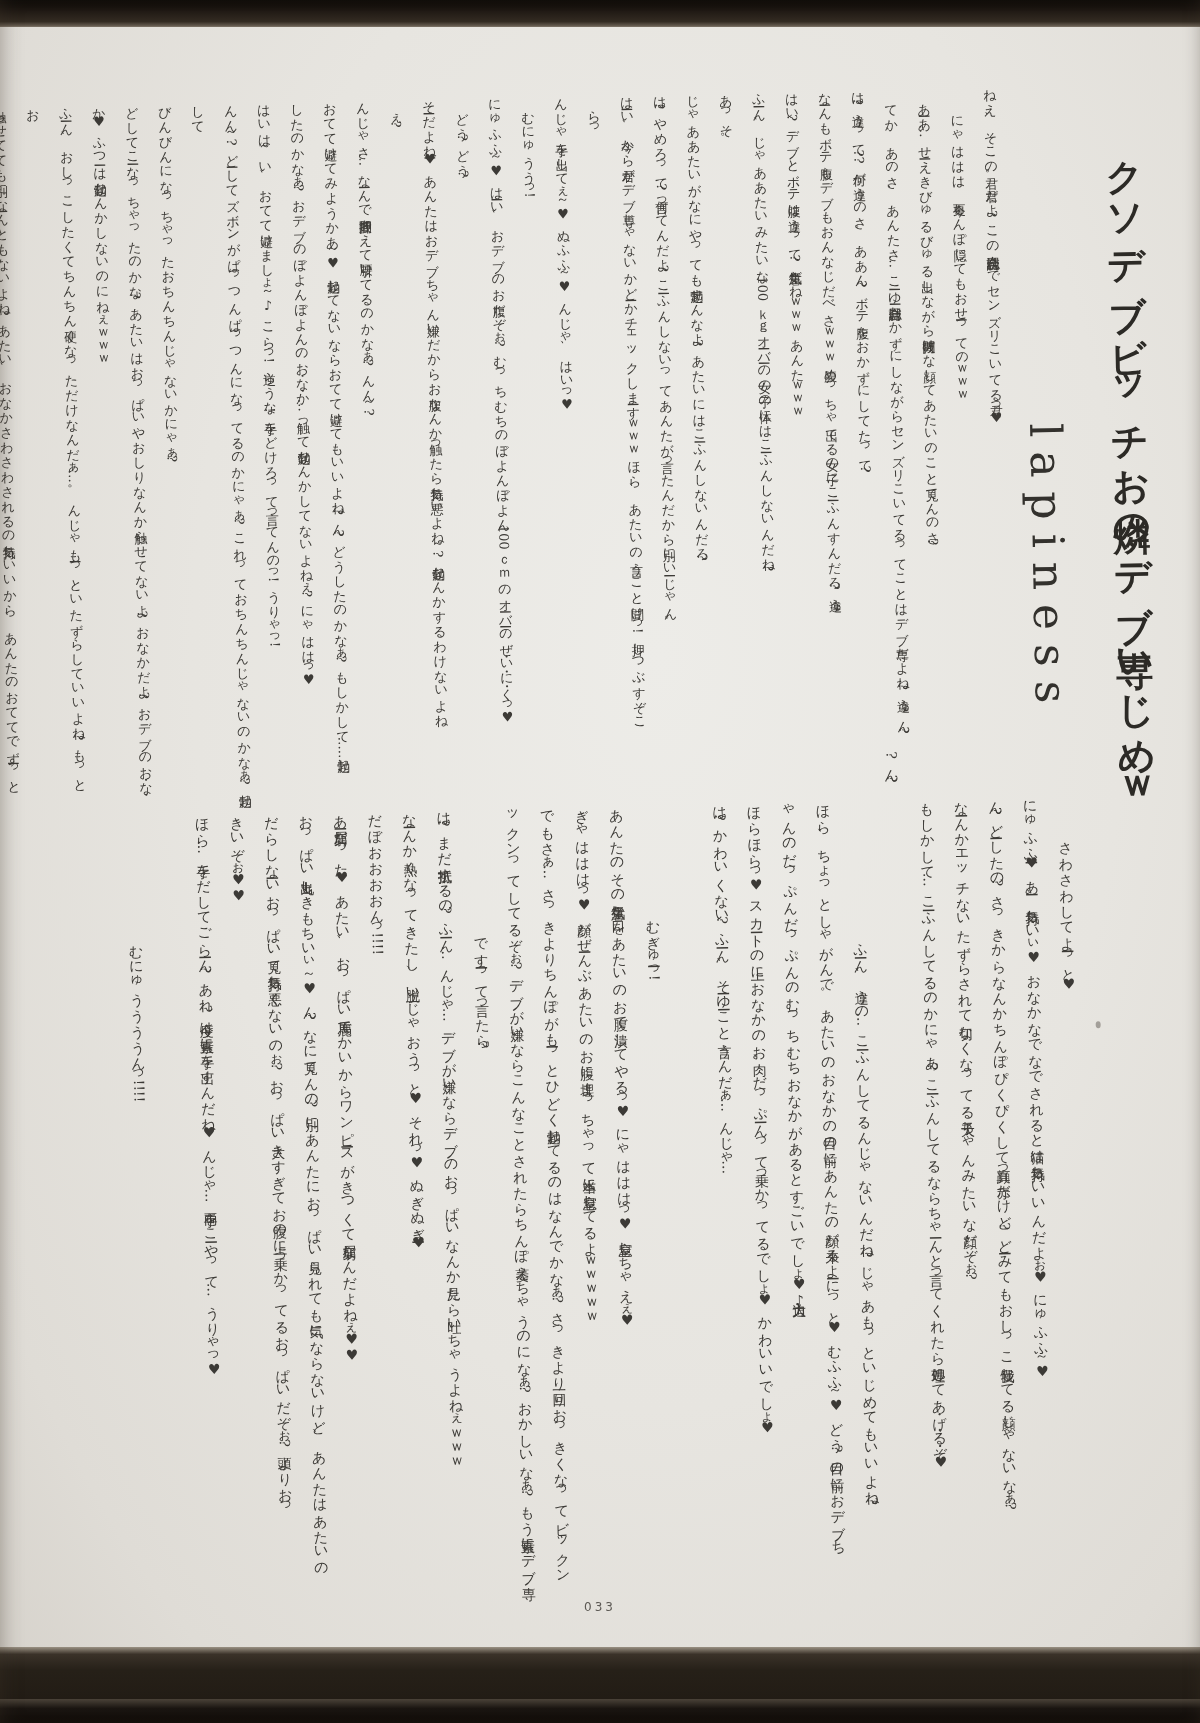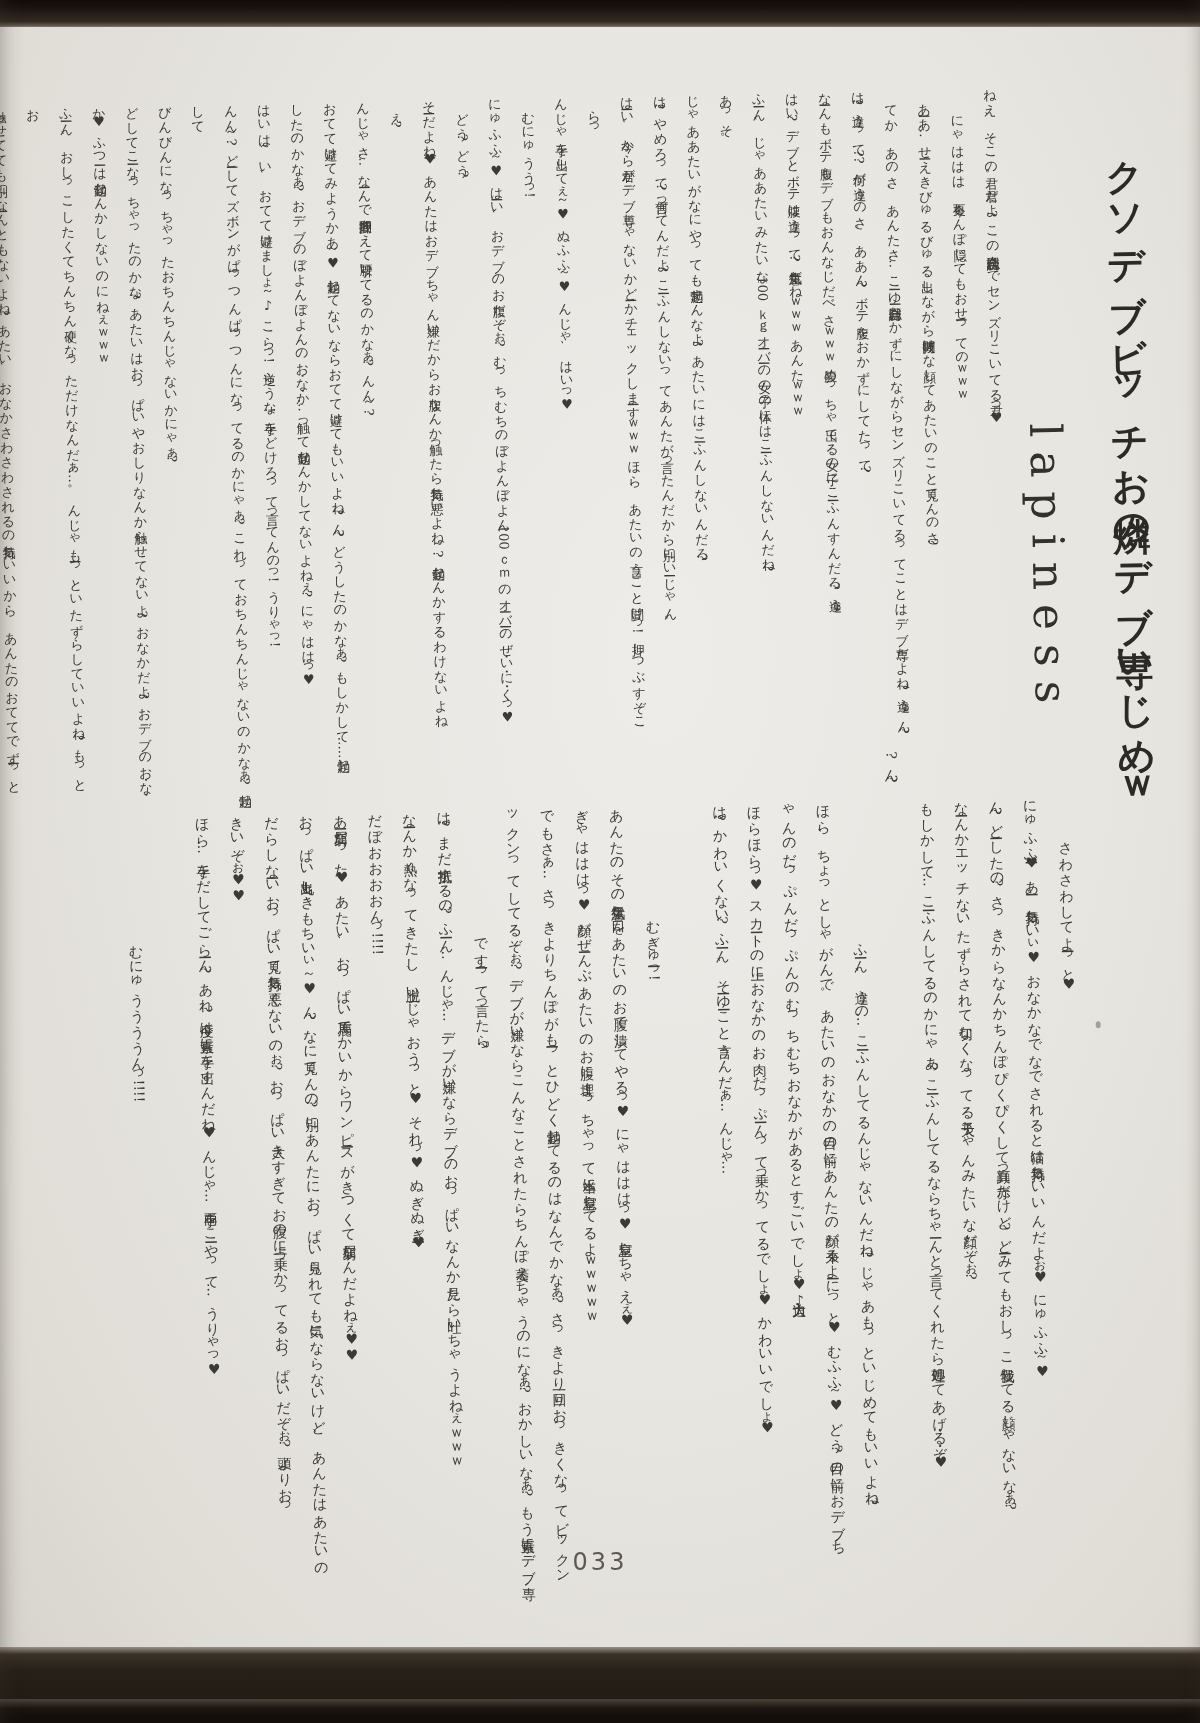--- a/index.html
+++ b/index.html
@@ -32,23 +32,23 @@
     font-family:"DejaVu Serif","Liberation Serif",serif;
   }
   .vblock{
     position:absolute;writing-mode:vertical-rl;text-orientation:mixed;
     white-space:normal;
   }
   .vblock .vcol{margin:0;}
   .top-block{top:88px;right:194px;height:700px;font-size:13px;line-height:33px;}
   .bottom-block{top:757px;right:133px;height:850px;font-size:14px;line-height:34.5px;}
   .pagenum{
-    position:absolute;top:1548px;left:50%;transform:translateX(-50%);
+    position:absolute;top:1600px;left:50%;transform:translateX(-50%);
     font-family:"DejaVu Sans","Liberation Sans",sans-serif;
-    font-size:24px;letter-spacing:3px;color:#5c5954;
+    font-size:12px;letter-spacing:3px;color:#5c5954;
   }
   .speck1{position:absolute;width:5px;height:7px;border-radius:50%;background:#6b665f;
     left:1076px;top:1031px;opacity:.55;}
 </style>
 </head>
 <body>
 
 <div class="page">
   <div class="bar-top"></div>
 

